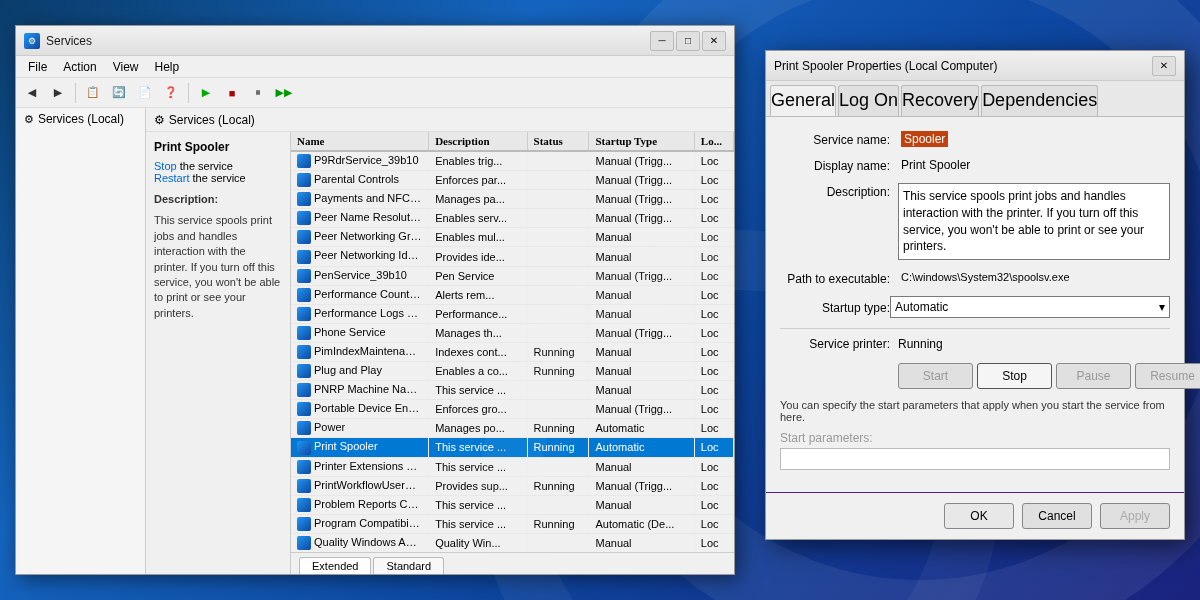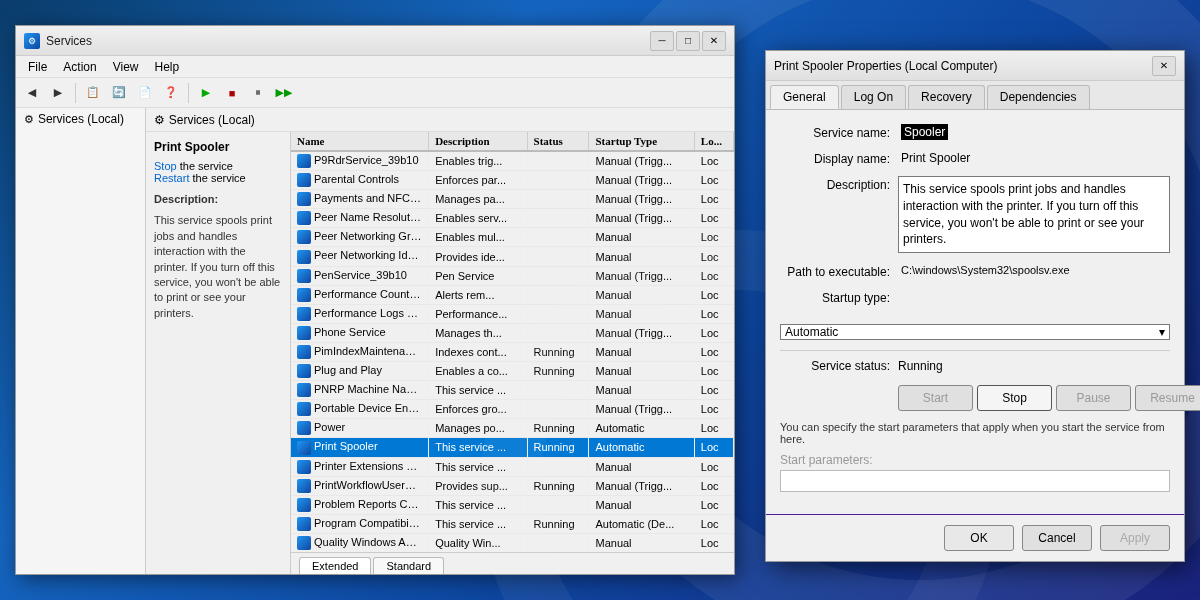--- a/index.html
+++ b/index.html
@@ -248,25 +248,25 @@
       justify-content: space-between;
     }
     .props-tabs {
       display: flex;
       border-bottom: 1px solid #bbb;
       background: #e8e8e8;
       padding: 4px 4px 0;
       gap: 2px;
     }
     .props-tab {
-      padding: 4px 12px;
+      padding: 4px 0;
       border: 1px solid #bbb;
       border-bottom: none;
       background: #e0e0e0;
-      font-size: 12px;
+      font-size: 18px;
       cursor: pointer;
       border-radius: 3px 3px 0 0;
     }
     .props-tab.active {
       background: #f0f0f0;
       font-weight: 500;
       border-bottom: 1px solid #f0f0f0;
     }
     .props-body {
       padding: 14px;
@@ -296,23 +296,23 @@
       padding: 4px;
       min-height: 52px;
       line-height: 1.4;
     }
     .props-value.path-style {
       font-size: 11px;
     }
     .props-divider { height: 1px; background: #ccc; margin: 8px 0; }
     .startup-row {
       display: flex;
+      align-items: center;
       margin-bottom: 10px;
-      gap: 19px;
-      flex-direction: column;
+      gap: 0;
     }
     .startup-select {
       flex: 1;
       background: white;
       border: 1px solid #7a7a7a;
       height: 22px;
       display: flex;
       align-items: center;
       padding: 0 4px;
       justify-content: space-between;
@@ -640,21 +640,21 @@
     <div class="props-tab">Log On</div>
     <div class="props-tab">Recovery</div>
     <div class="props-tab">Dependencies</div>
   </div>
 
   <div class="props-body">
 
     <div class="props-row">
       <span class="props-label">Service name:</span>
       <span class="props-value">
-        <span style="background:#000000;color:white;padding:1px 3px;">Spooler</span>
+        <span style="background:#c2410c;color:white;padding:1px 3px;">Spooler</span>
       </span>
     </div>
 
     <div class="props-row">
       <span class="props-label">Display name:</span>
       <span class="props-value">Print Spooler</span>
     </div>
 
     <div class="props-row">
       <span class="props-label">Description:</span>
@@ -670,21 +670,21 @@
       <span class="props-label">Startup type:</span>
       <div class="startup-select">
         <span>Automatic</span>
         <span>▾</span>
       </div>
     </div>
 
     <div class="props-divider"></div>
 
     <div class="service-status-row">
-      <span class="status-label-props">Service status:</span>
+      <span class="status-label-props">Service printer:</span>
       <span class="status-value">Running</span>
     </div>
 
     <div class="service-btns">
       <button class="svc-btn disabled">Start</button>
       <button class="svc-btn active">Stop</button>
       <button class="svc-btn disabled">Pause</button>
       <button class="svc-btn disabled">Resume</button>
     </div>
 

